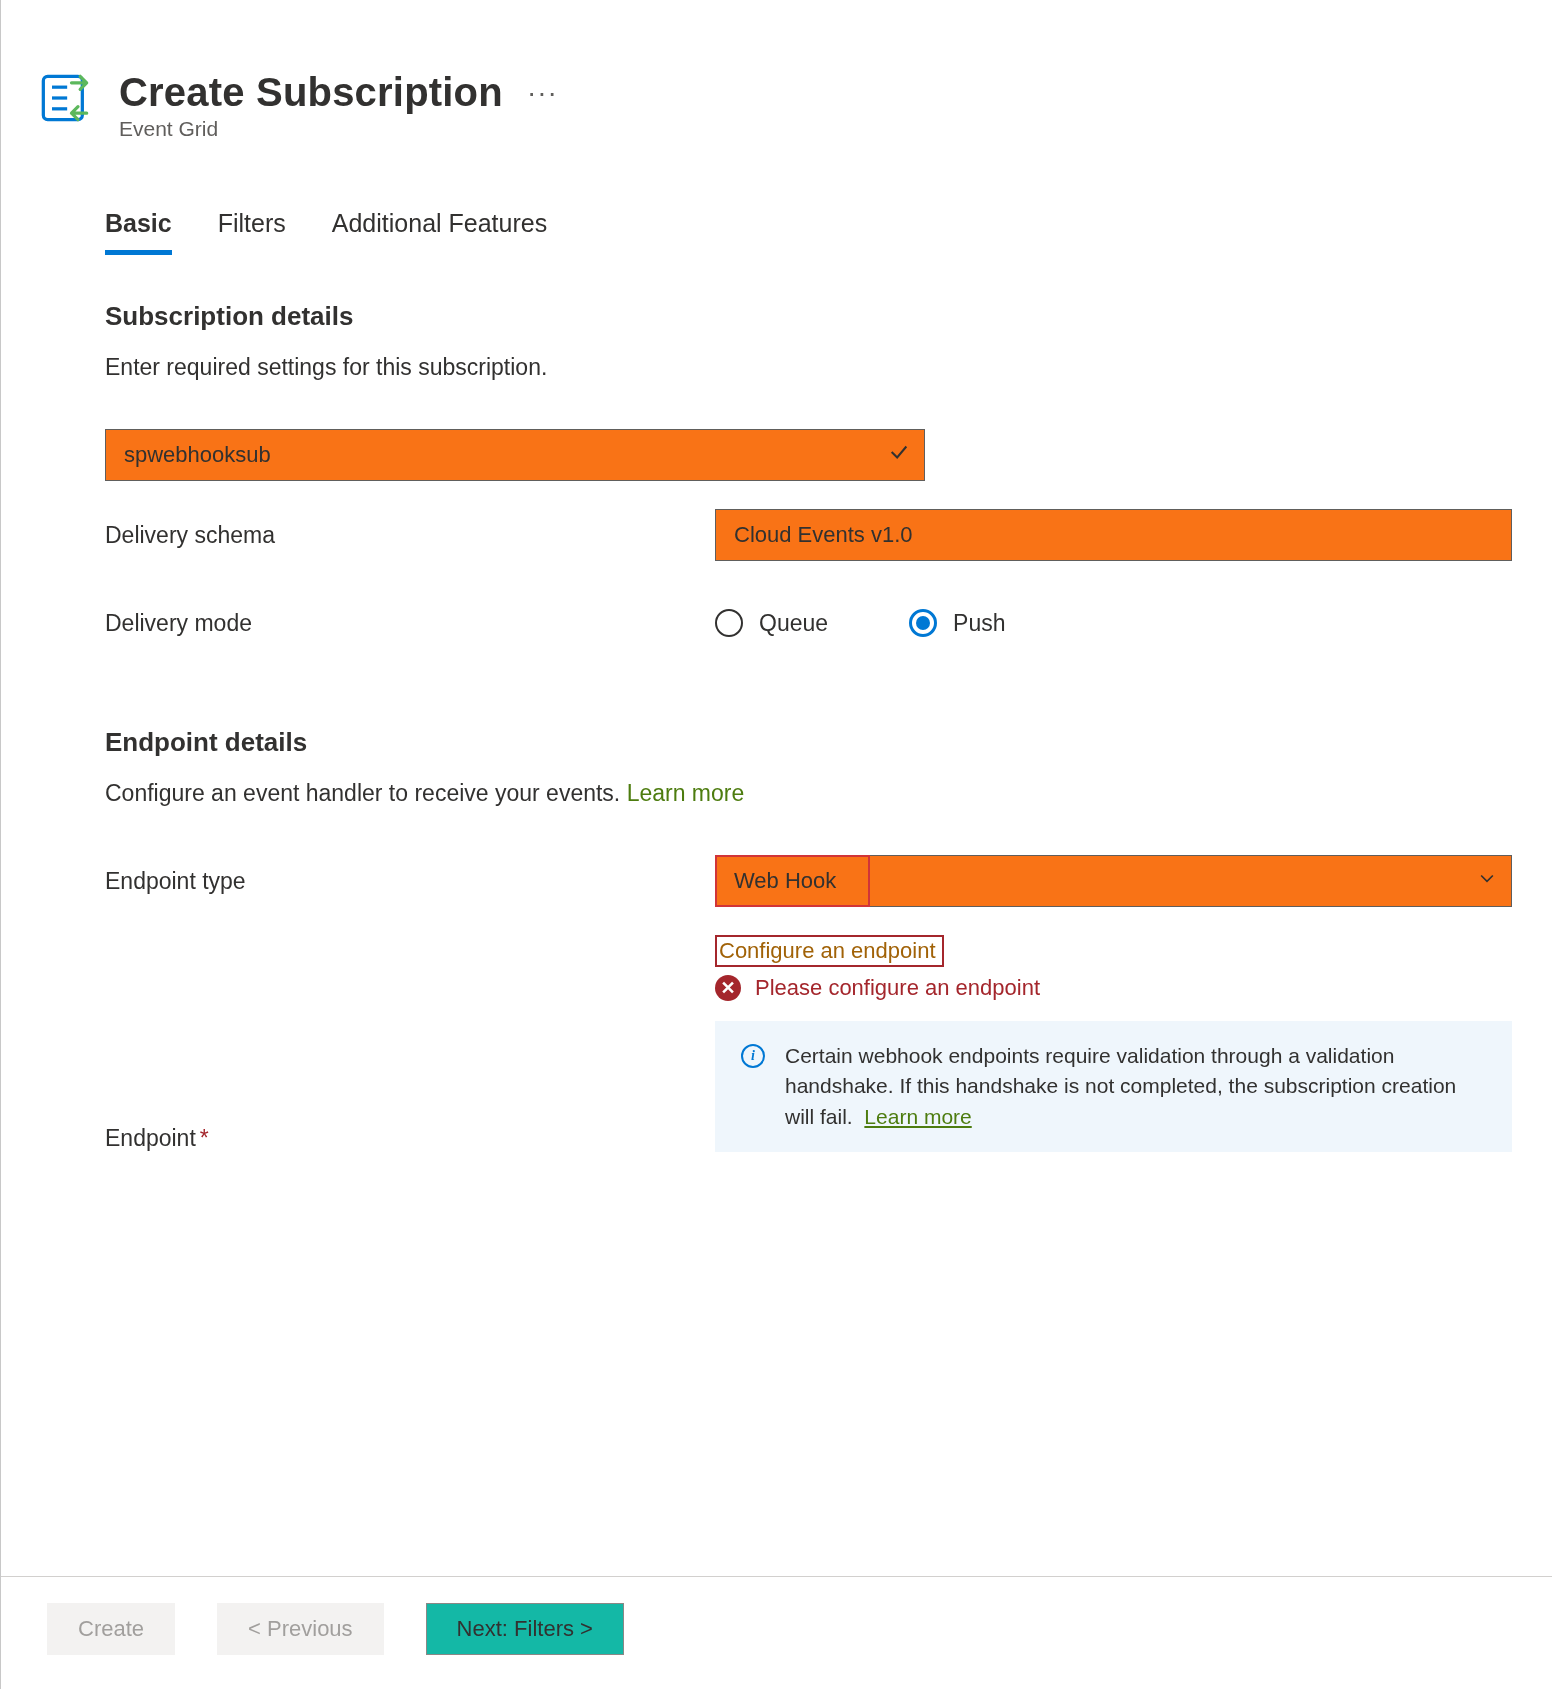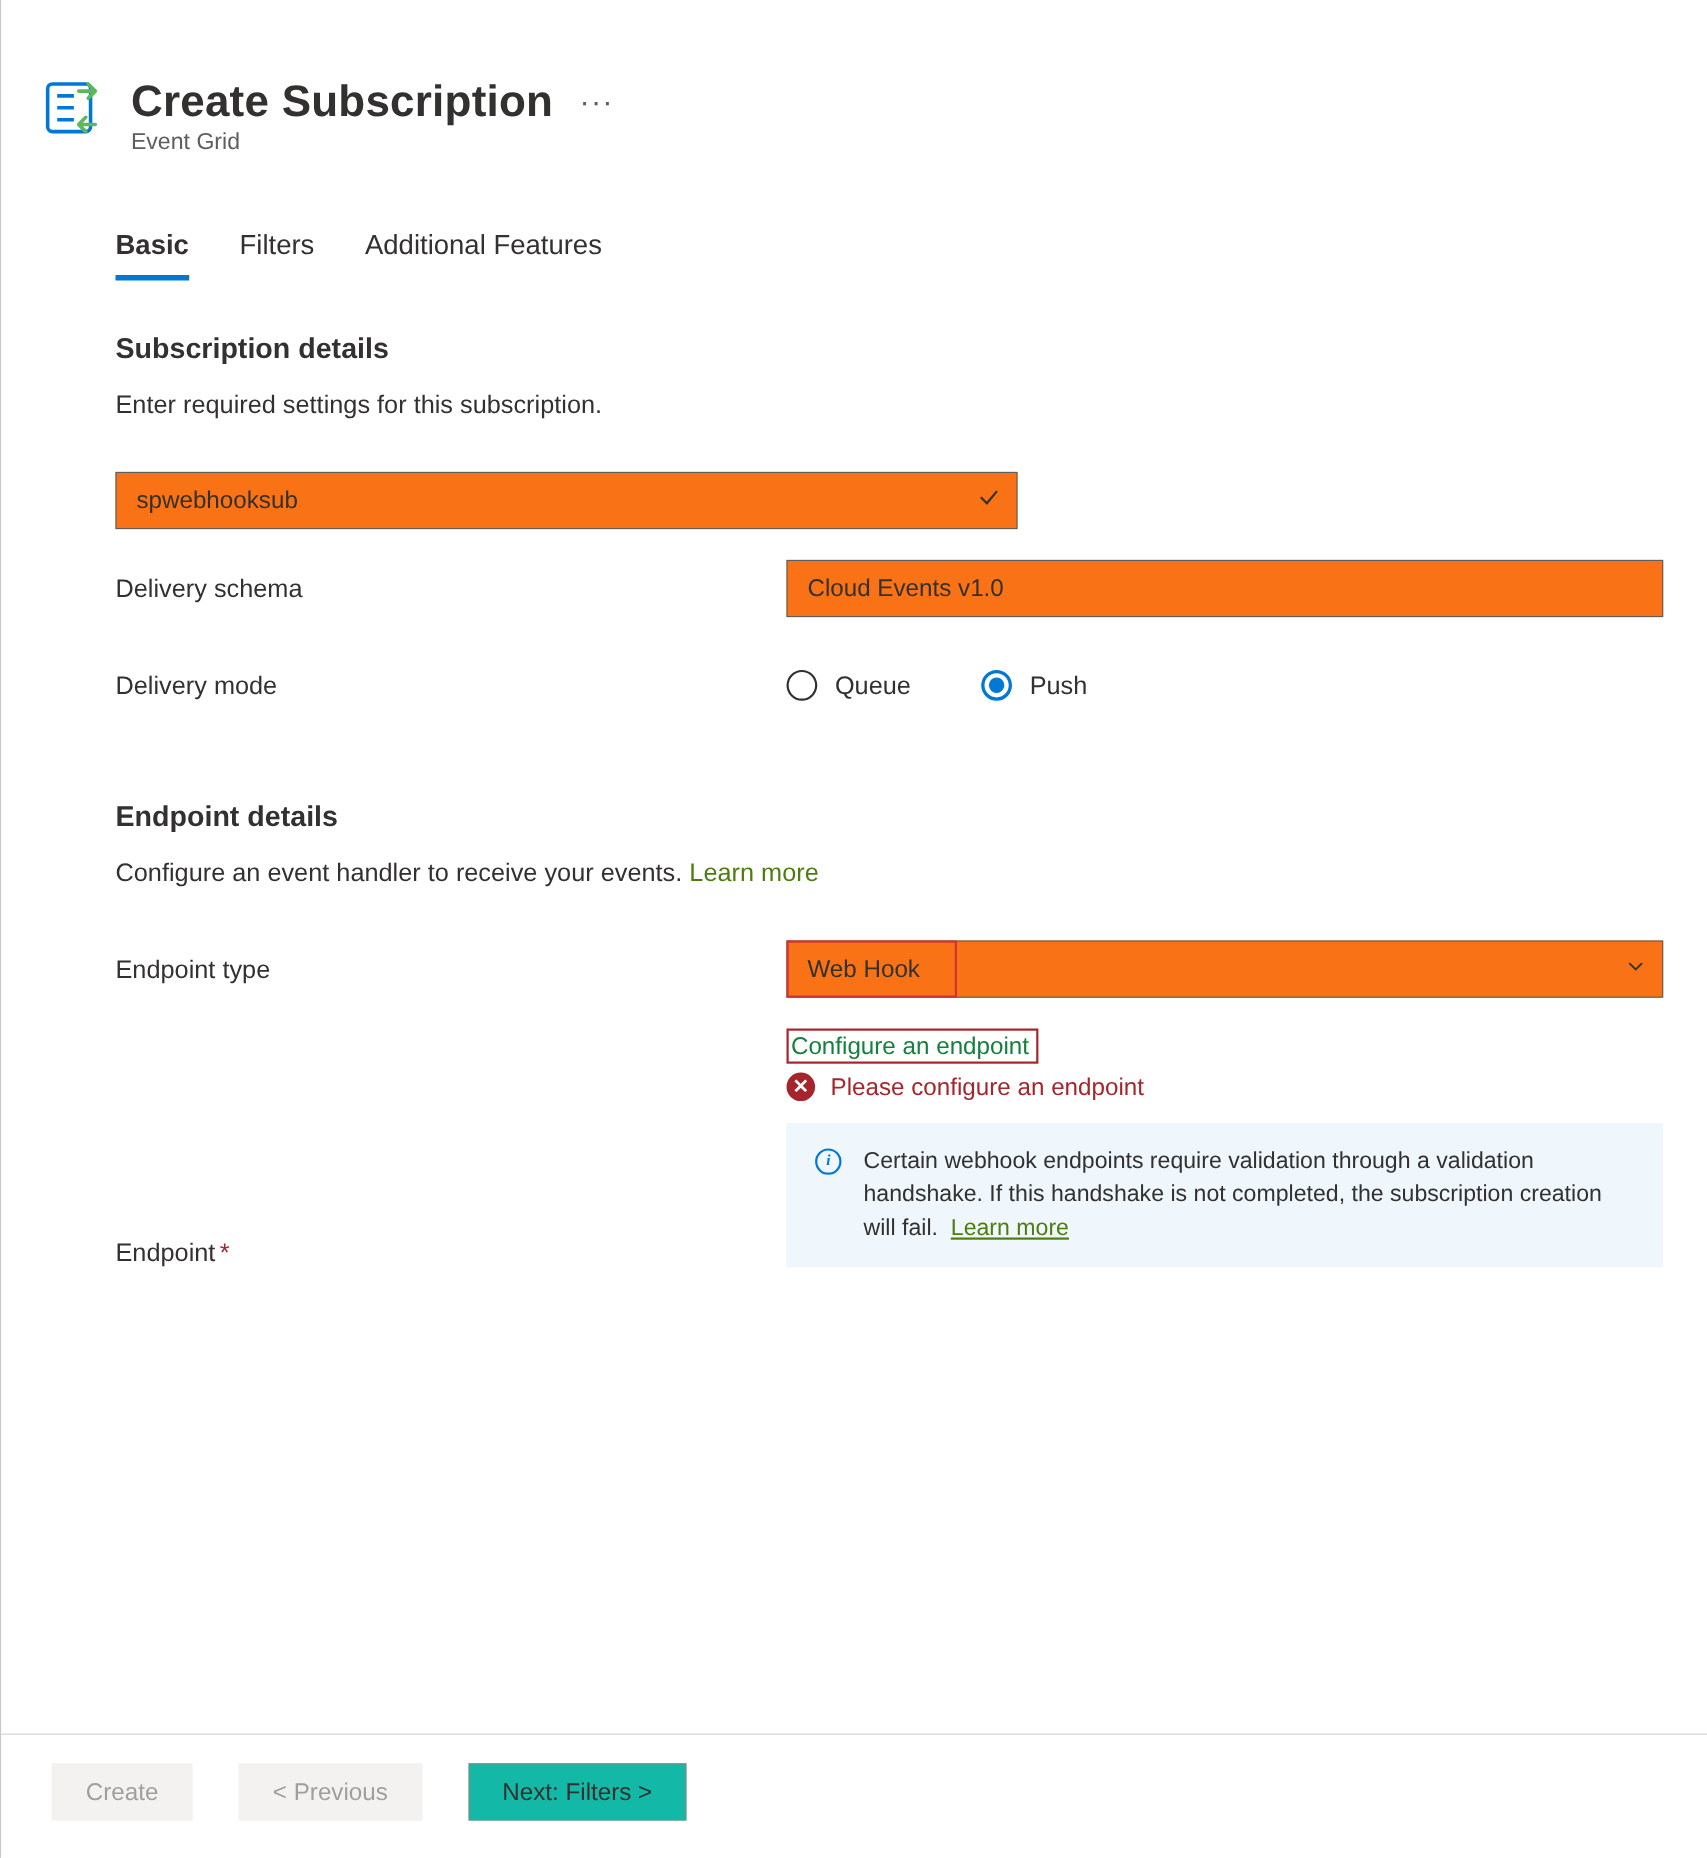--- a/index.html
+++ b/index.html
@@ -93,34 +93,34 @@
     display:flex;
     align-items:center;
   }
   .input .check-icon, .select .chevron-icon {
     position:absolute;
     right:14px;
     top:50%;
     transform:translateY(-50%);
   }
   .select .chevron-icon svg { width:20px; height:20px; }
-  .radio-group { display:flex; gap:64px; align-items:flex-start; }
+  .radio-group { display:flex; gap:81px; align-items:flex-start; }
   .radio {
     display:flex; align-items:center; gap:16px; cursor:pointer;
     font-size:23px;
   }
   .radio-circle {
     width:28px; height:28px; border:2px solid #323130; border-radius:50%;
     display:flex; align-items:center; justify-content:center;
   }
   .radio.selected .radio-circle { border-color:#0078d4; border-width:3px; }
   .radio.selected .radio-dot { width:14px; height:14px; background:#0078d4; border-radius:50%; }
 
   .configure-link {
-    color:#15803d; font-size:22px; cursor:pointer;
+    color:#a16207; font-size:22px; cursor:pointer;
     display:inline-block;
     border:2px solid #a4262c;
     padding:1px 6px 1px 2px;
   }
   .error-row {
     display:flex; align-items:center; gap:14px; margin-top:8px;
   }
   .error-icon {
     width:26px; height:26px; background:#a4262c; border-radius:50%;
     display:flex; align-items:center; justify-content:center; color:#fff;

